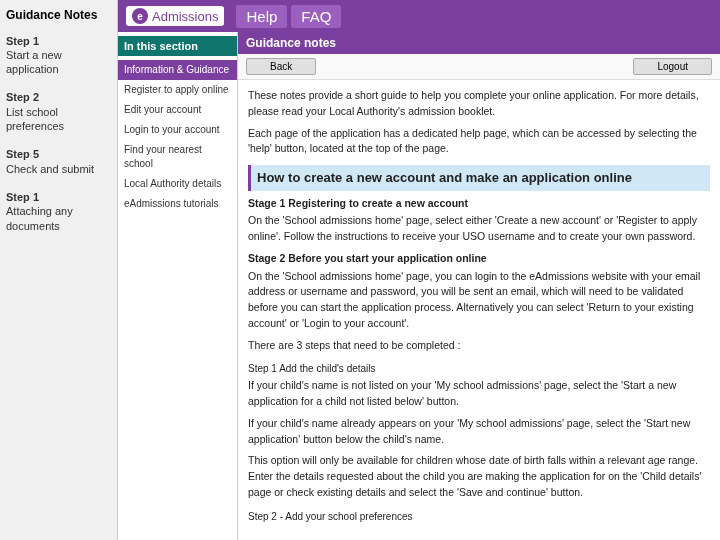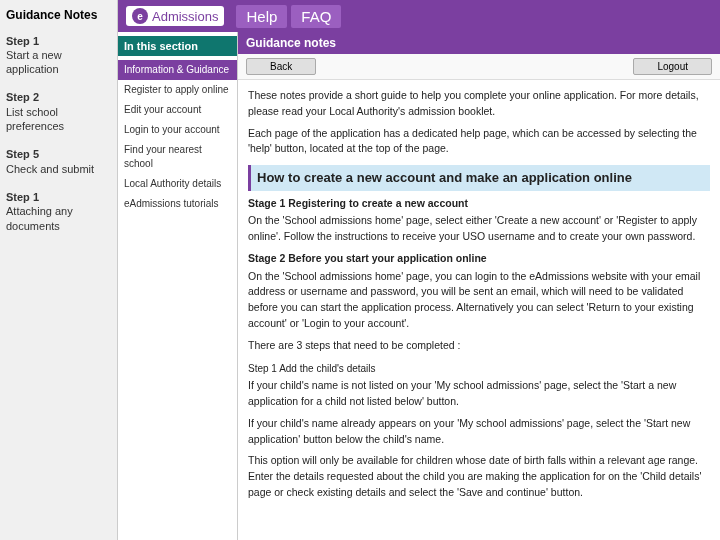--- a/index.html
+++ b/index.html
@@ -244,17 +244,18 @@
         <div class="notes-section-title">How to create a new account and make an application online</div>
         <p class="stage-title">Stage 1   Registering to create a new account</p>
         <p class="notes-para">On the 'School admissions home' page, select either 'Create a new account' or 'Register to apply online'. Follow the instructions to receive your USO username and to create your own password.</p>
         <p class="stage-title">Stage 2   Before you start your application online</p>
         <p class="notes-para">On the 'School admissions home' page, you can login to the eAdmissions website with your email address or username and password, you will be sent an email, which will need to be validated before you can start the application process. Alternatively you can select 'Return to your existing account' or 'Login to your account'.</p>
         <p class="notes-para">There are 3 steps that need to be completed :</p>
         <p class="step-num-title">Step 1   Add the child's details</p>
         <p class="notes-para">If your child's name is not listed on your 'My school admissions' page, select the 'Start a new application for a child not listed below' button.</p>
         <p class="notes-para">If your child's name already appears on your 'My school admissions' page, select the 'Start new application' button below the child's name.</p>
         <p class="notes-para">This option will only be available for children whose date of birth falls within a relevant age range. Enter the details requested about the child you are making the application for on the 'Child details' page or check existing details and select the 'Save and continue' button.</p>
+        <p class="step-num-title">Step 2 - Add your school preferences</p>
 
       </div>
     </div>
   </div>
 </div>
 
 </body></html>

